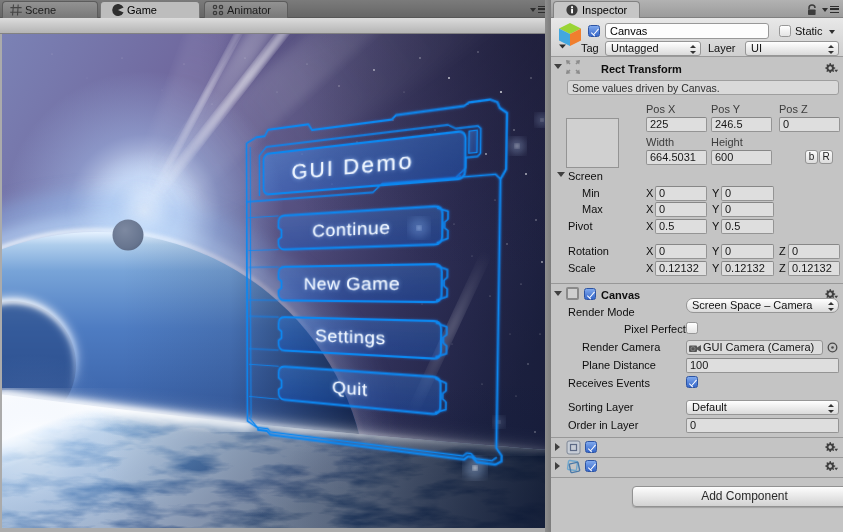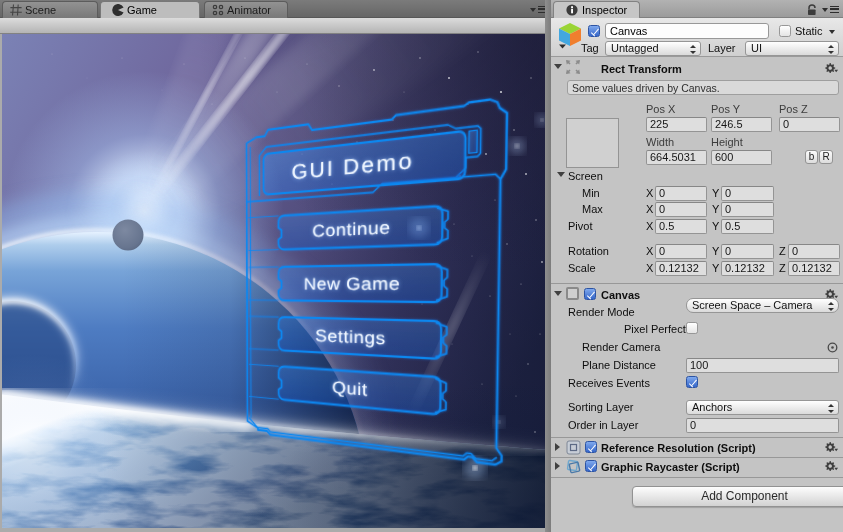--- a/index.html
+++ b/index.html
@@ -568,60 +568,66 @@
     <div class="ilabel" style="left:17px; top:304px;">Render Mode</div>
     <div class="ipopup" style="left:135px; top:298px; width:153px;border-radius:7px;">
       <span>Screen Space – Camera</span>
       <span class="updown"></span>
     </div>
 
     <div class="ilabel" style="left:31px; top:321px;margin-left:42px;">Pixel Perfect</div>
     <div class="icheck" style="left:135px; top:322px;"></div>
 
     <div class="ilabel" style="left:31px; top:339px;">Render Camera</div>
+    <div class="objfield" style="left:135px; top:340px; width:137px;">
+      <svg width="12" height="9" viewBox="0 0 12 9" style="position:absolute; left:2px; top:2.5px;">
+        <rect x="0" y="1.5" width="8" height="6.5" rx="1" fill="#555"></rect>
+        <polygon points="8,3.5 12,1 12,8 8,5.5" fill="#555"></polygon>
+        <circle cx="4" cy="4.8" r="2.1" fill="#555" stroke="#999" stroke-width="0.7"></circle>
+      </svg>
+      <span>GUI Camera (Camera)</span>
+    </div>
     <svg width="11" height="11" viewBox="0 0 11 11" style="position:absolute; left:276px; top:342px;">
       <circle cx="5.5" cy="5.5" r="4.3" fill="none" stroke="#4a4a4a" stroke-width="1.3"></circle>
       <circle cx="5.5" cy="5.5" r="1.3" fill="#4a4a4a"></circle>
     </svg>
 
     <div class="ilabel" style="left:31px; top:357px;">Plane Distance</div>
     <div class="ifield" style="left:135px; top:358px; width:153px;">100</div>
 
     <div class="ilabel" style="left:17px; top:375px;">Receives Events</div>
     <div class="icheck on" style="left:135px; top:376px;"></div>
 
     <div class="ilabel" style="left:17px; top:399px;">Sorting Layer</div>
     <div class="ipopup" style="left:135px; top:400px; width:153px;">
-      <span>Anchors</span>
+      <span>Default</span>
       <span class="updown"></span>
     </div>
 
     <div class="ilabel" style="left:17px; top:417px;">Order in Layer</div>
     <div class="ifield" style="left:135px; top:418px; width:153px;">0</div>
 
     <div class="sepline" style="top:437px;"></div>
     <div class="fold closed" style="left:4px; top:443px;"></div>
     <svg width="15" height="15" viewBox="0 0 15 15" style="position:absolute; left:15px; top:440px;">
       <rect x="1" y="1" width="13" height="13" rx="2" fill="#c7cdd6" stroke="#7e8796" stroke-width="1"></rect>
       <rect x="4.5" y="4.5" width="6" height="6" fill="none" stroke="#5d6a85" stroke-width="1.2"></rect>
     </svg>
     <div class="icheck on" style="left:34px; top:441px;"></div>
-    <div class="ilabel bold" style="left:50px; top:440px;">Reference Resolution (Script)</div>
     <svg class="gearwrap" style="left:273px; top:441px;" viewBox="0 0 17 13">
         <use href="#i-gear"></use>
       </svg>
 
     <div class="sepline" style="top:457px;"></div>
     <div class="fold closed" style="left:4px; top:462px;"></div>
     <svg width="15" height="15" viewBox="0 0 15 15" style="position:absolute; left:15px; top:459px;">
       <rect x="2" y="2" width="9" height="9" rx="1" fill="none" stroke="#6fa8cf" stroke-width="1.4" transform="rotate(8 6.5 6.5)"></rect>
       <rect x="4" y="4" width="9" height="9" rx="1" fill="none" stroke="#4a79a8" stroke-width="1.4" transform="rotate(-12 8.5 8.5)"></rect>
     </svg>
     <div class="icheck on" style="left:34px; top:460px;"></div>
-    <div class="ilabel bold" style="left:50px; top:459px;">Graphic Raycaster (Script)</div>
     <svg class="gearwrap" style="left:273px; top:460px;" viewBox="0 0 17 13">
         <use href="#i-gear"></use>
       </svg>
     <div class="sepline" style="top:477px;"></div>
 
     <div class="addbtn">Add Component</div>
   </div>
 </div>
 
 </body></html>

